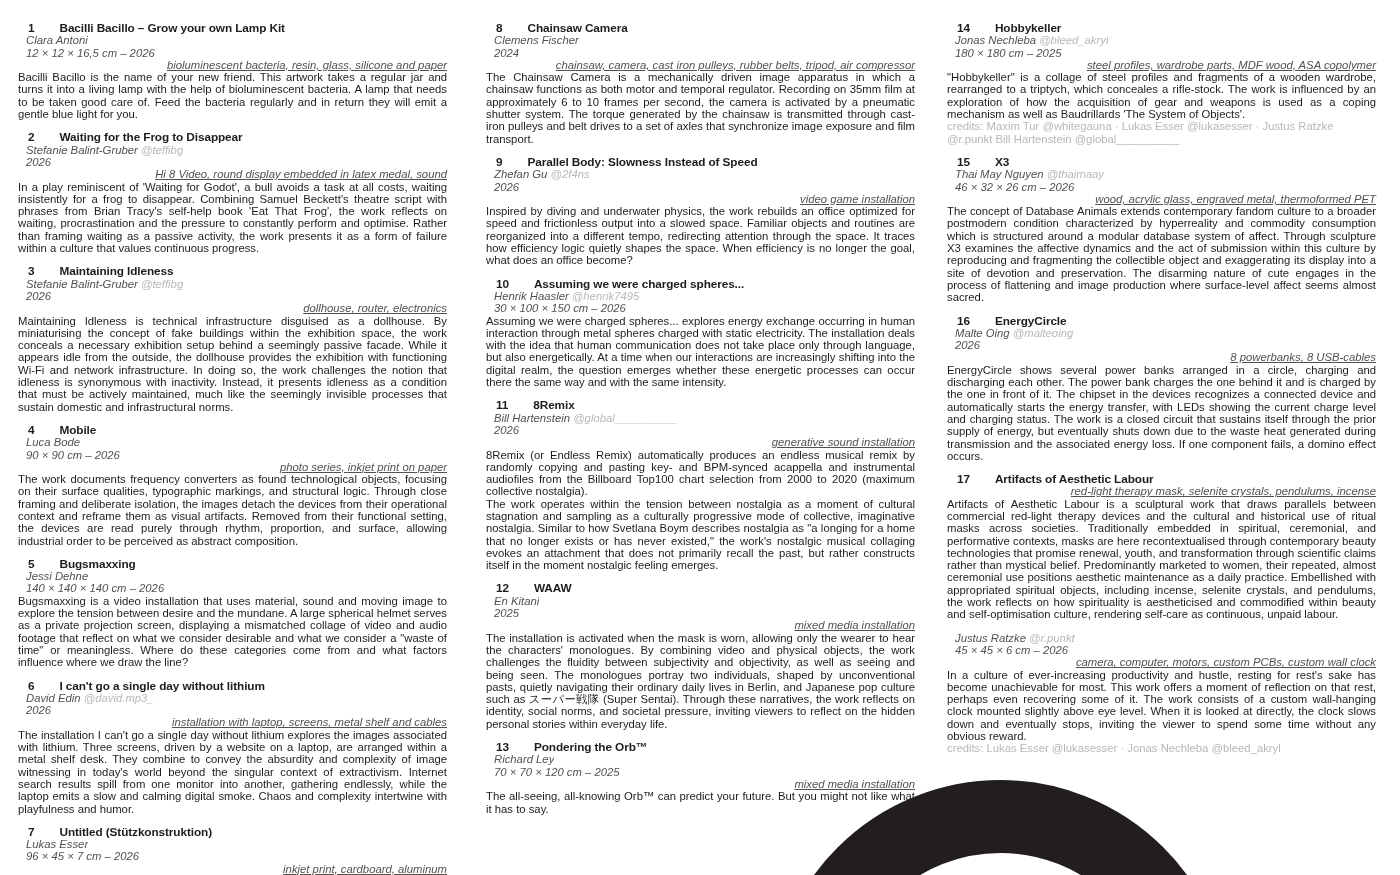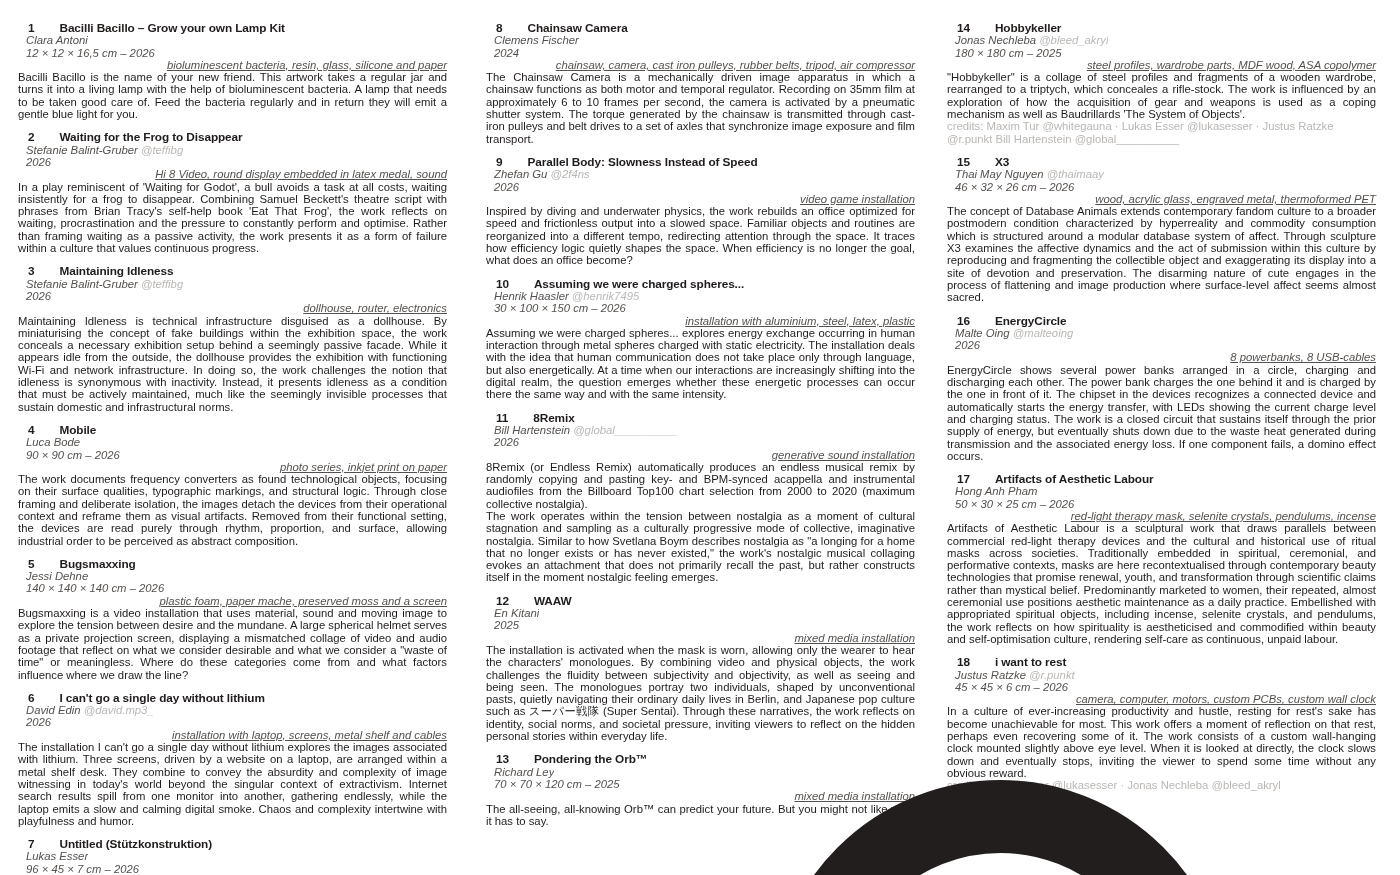--- a/index.html
+++ b/index.html
@@ -117,21 +117,20 @@
       <span class="num">5</span>
       <h3 class="title">Bugsmaxxing</h3>
     </header>
     <div class="byline">
       <span class="artist-wrap">
         <span class="artist-name">Jessi Dehne</span>
         
       </span>
       <span class="meta">140 × 140 × 140 cm – 2026</span>
     </div>
-    <div class="materials">plastic foam, paper mache, preserved moss and a screen</div>
     <div class="body">
           <p>Bugsmaxxing is a video installation that uses material, sound and moving image to explore the tension between desire and the mundane. A large spherical helmet serves as a private projection screen, displaying a mismatched collage of video and audio footage that reflect on what we consider desirable and what we consider a "waste of time" or meaningless. Where do these categories come from and what factors influence where we draw the line?</p>
         </div>
 
   </article>
 
   <article class="entry">
     <header class="head">
       <span class="num">6</span>
       <h3 class="title">I can't go a single day without lithium</h3>
@@ -210,21 +209,20 @@
       <span class="num">10</span>
       <h3 class="title">Assuming we were charged spheres...</h3>
     </header>
     <div class="byline">
       <span class="artist-wrap">
         <span class="artist-name">Henrik Haasler</span>
         <span class="handle">@henrik7495</span>
       </span>
       <span class="meta">30 × 100 × 150 cm – 2026</span>
     </div>
-    <div class="materials">installation with aluminium, steel, latex, plastic</div>
     <div class="body">
           <p>Assuming we were charged spheres...  explores energy exchange occurring in human interaction through metal spheres charged with static electricity. The installation deals with the idea that human communication does not take place only through language, but also energetically. At a time when our interactions are increasingly shifting into the digital realm, the question emerges whether these energetic processes can occur there the same way and with the same intensity.</p>
         </div>
 
   </article>
 
   <article class="entry">
     <header class="head">
       <span class="num">11</span>
       <h3 class="title">8Remix</h3>
@@ -338,39 +336,28 @@
           <p>EnergyCircle shows several power banks arranged in a circle, charging and discharging each other. The power bank charges the one behind it and is charged by the one in front of it. The chipset in the devices recognizes a connected device and automatically starts the energy transfer, with LEDs showing the current charge level and charging status. The work is a closed circuit that sustains itself through the prior supply of energy, but eventually shuts down due to the waste heat generated during transmission and the associated energy loss. If one component fails, a domino effect occurs.</p>
         </div>
 
   </article>
 
   <article class="entry">
     <header class="head">
       <span class="num">17</span>
       <h3 class="title">Artifacts of Aesthetic Labour</h3>
     </header>
-    <div class="byline">
-      <span class="artist-wrap">
-        <span class="artist-name">Hong Anh Pham</span>
-        
-      </span>
-      <span class="meta">50 × 30 × 25 cm – 2026</span>
-    </div>
     <div class="materials">red-light therapy mask, selenite crystals, pendulums, incense</div>
     <div class="body">
           <p>Artifacts of Aesthetic Labour is a sculptural work that draws parallels between commercial red-light therapy devices and the cultural and historical use of ritual masks across societies. Traditionally embedded in spiritual, ceremonial, and performative contexts, masks are here recontextualised through contemporary beauty technologies that promise renewal, youth, and transformation through scientific claims rather than mystical belief. Predominantly marketed to women, their repeated, almost ceremonial use positions aesthetic maintenance as a daily practice. Embellished with appropriated spiritual objects, including incense, selenite crystals, and pendulums, the work reflects on how spirituality is aestheticised and commodified within beauty and self-optimisation culture, rendering self-care as continuous, unpaid labour.</p>
         </div>
 
   </article>
 
   <article class="entry">
-    <header class="head">
-      <span class="num">18</span>
-      <h3 class="title">i want to rest</h3>
-    </header>
     <div class="byline">
       <span class="artist-wrap">
         <span class="artist-name">Justus Ratzke</span>
         <span class="handle">@r.punkt</span>
       </span>
       <span class="meta">45 × 45 × 6 cm – 2026</span>
     </div>
     <div class="materials">camera, computer, motors, custom PCBs, custom wall clock</div>
     <div class="body">
           <p>In a culture of ever-increasing productivity and hustle, resting for rest's sake has become unachievable for most. This work offers a moment of reflection on that rest, perhaps even recovering some of it. The work consists of a custom wall-hanging clock mounted slightly above eye level. When it is looked at directly, the clock slows down and eventually stops, inviting the viewer to spend some time without any obvious reward.</p>

